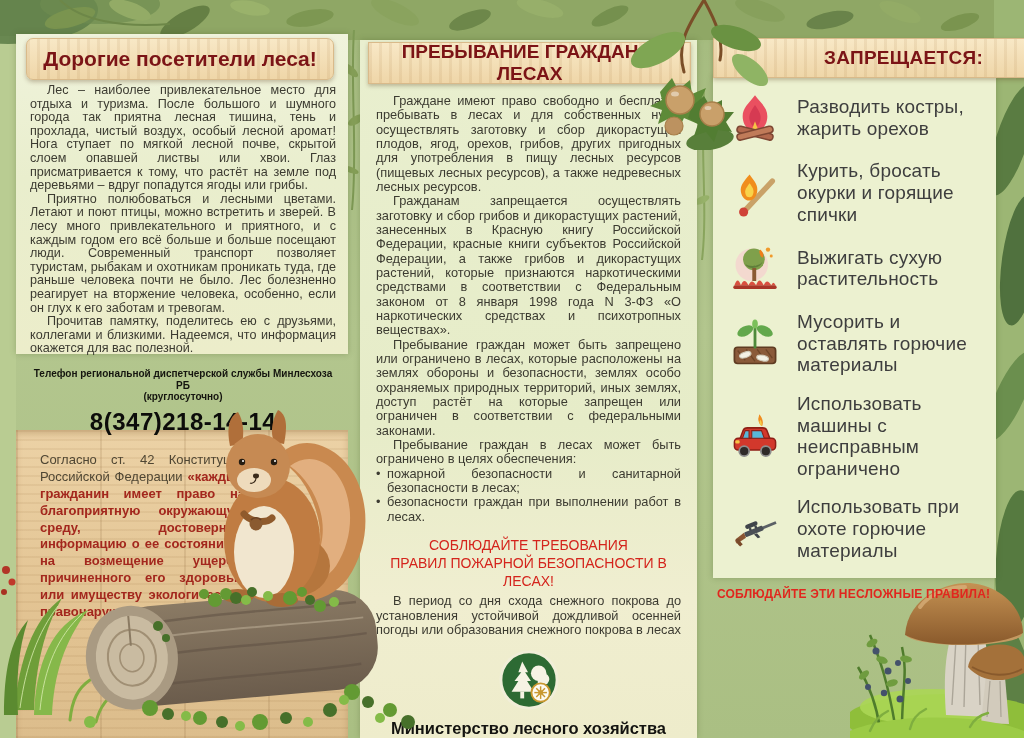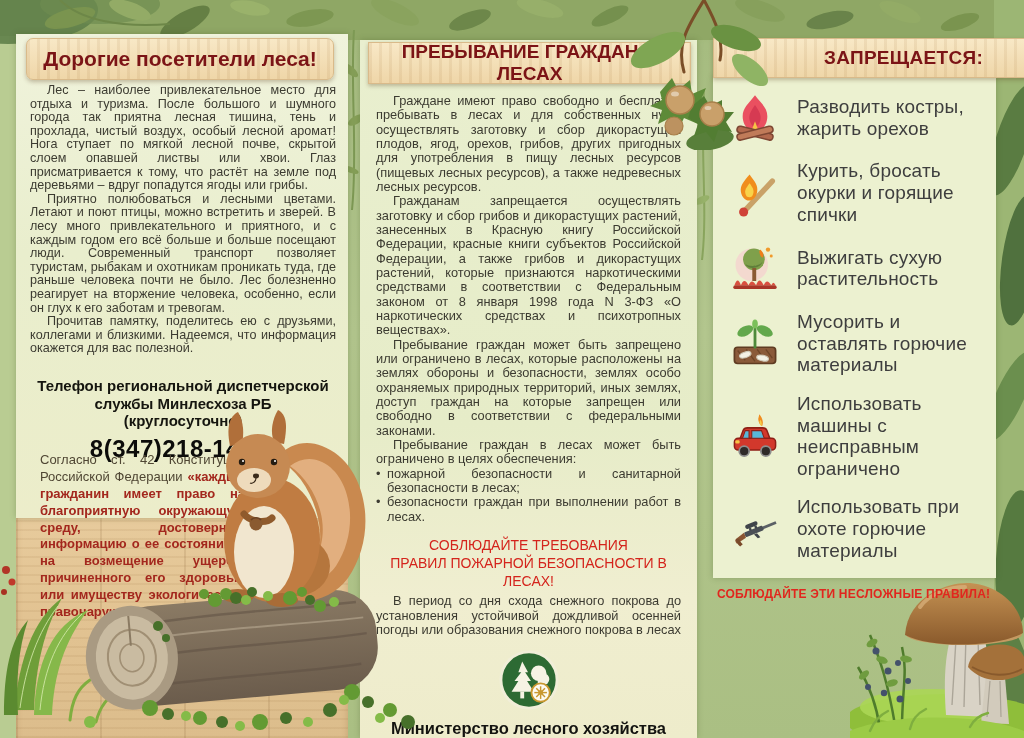--- a/index.html
+++ b/index.html
@@ -3,21 +3,21 @@
 <meta charset="utf-8">
 <style>
   html,body{margin:0;padding:0;}
   .page{position:relative;width:1024px;height:738px;overflow:hidden;
         font-family:"Liberation Sans","DejaVu Sans",sans-serif;
         background:linear-gradient(180deg,#8fa966 0%,#a6bc80 6%,#b3c68e 45%,#aabf83 100%);}
   svg.decor{position:absolute;pointer-events:none;}
   .z0{z-index:0}.z4{z-index:4}
 
   .panel{position:absolute;z-index:1;box-shadow:0 0 6px rgba(60,80,30,.28);}
-  .left-box{left:16px;top:34px;width:332px;height:484px;
+  .left-box{left:16px;top:34px;width:332px;height:320px;
         background:linear-gradient(180deg,#f0f3dc,#e9eecd 45%,#ecedca);
         padding:50px 12px 7px 14px;box-sizing:border-box;}
   .mid-box{left:360px;top:40px;width:337px;height:698px;
         background:linear-gradient(180deg,#e9efcf,#e6ecc8 55%,#f0eed0 80%,#eeeccb);
         padding:54px 16px 0 16px;box-sizing:border-box;}
   .right-box{left:713px;top:76px;width:283px;height:502px;background:#ecf1d0;
         display:flex;flex-direction:column;justify-content:space-between;
         padding:16px 8px 16px 16px;box-sizing:border-box;}
   .wood{position:absolute;left:16px;top:430px;width:332px;height:308px;z-index:1;
         background:
@@ -36,21 +36,21 @@
   .banner-mid{left:368px;top:42px;width:321px;height:40px;font-size:19px;}
   .banner-right{left:713px;top:38px;width:283px;height:38px;font-size:19px;letter-spacing:.3px;padding-left:48px;}
 
   .jtext p{margin:0;text-indent:17px;text-align:justify;color:#3c3b31;}
   .left-box .jtext p{font-size:12.6px;line-height:1.08;}
   .mid-box .jtext p{font-size:12.8px;line-height:1.12;}
   .bullet{display:flex;font-size:12.8px;line-height:1.12;color:#3c3b31;}
   .bullet .dot{width:11px;flex:none;}
   .bullet .btext{text-align:justify;}
 
-  .phone-label{margin-top:21px;text-align:center;font-weight:bold;font-size:15px;line-height:1.18;color:#15150f;}
+  .phone-label{margin-top:12px;text-align:center;font-weight:bold;font-size:10px;line-height:1.18;color:#15150f;}
   .phone-number{margin-top:5px;text-align:center;font-weight:bold;font-size:24px;letter-spacing:.5px;color:#0c0c0a;}
 
   .const{position:absolute;left:40px;top:452px;width:205px;z-index:2;
          font-size:13px;line-height:1.3;text-align:justify;}
   .const .intro{color:#4f4633;}
   .const .quote{color:#a3271d;font-weight:bold;}
 
   .fire-head{margin-top:12px;text-align:center;font-weight:normal;font-size:14px;line-height:1.3;color:#d4241c;}
   .season{margin-top:4px;}
   .logo-wrap{margin-top:12px;display:flex;justify-content:center;}
@@ -125,21 +125,21 @@
 
   <div class="const">
     <span class="intro">Согласно ст. 42 Конституции Российской Федерации</span>
     <span class="quote">«каждый гражданин имеет право на благоприятную окружающую среду, достоверную информацию о ее состоянии и на возмещение ущерба, причиненного его здоровью или имуществу экологическим правонарушением».</span>
   </div>
 
   <div class="panel mid-box">
     <div class="jtext">
       <p>Граждане имеют право свободно и бесплатно пребывать в лесах и для собственных нужд осуществлять заготовку и сбор дикорастущих плодов, ягод, орехов, грибов, других пригодных для употребления в пищу лесных ресурсов (пищевых лесных ресурсов), а также недревесных лесных ресурсов.</p>
       <p>Гражданам запрещается осуществлять заготовку и сбор грибов и дикорастущих растений, занесенных в Красную книгу Российской Федерации, красные книги субъектов Российской Федерации, а также грибов и дикорастущих растений, которые признаются наркотическими средствами в соответствии с Федеральным законом от 8 января 1998 года N 3-ФЗ «О наркотических средствах и психотропных веществах».</p>
-      <p>Пребывание граждан может быть запрещено или ограничено в лесах, которые расположены на землях обороны и безопасности, землях особо охраняемых природных территорий, иных землях, доступ граждан на которые запрещен или свободно в соответствии с федеральными законами.</p>
+      <p>Пребывание граждан может быть запрещено или ограничено в лесах, которые расположены на землях обороны и безопасности, землях особо охраняемых природных территорий, иных землях, доступ растёт на которые запрещен или ограничен в соответствии с федеральными законами.</p>
       <p>Пребывание граждан в лесах может быть ограничено в целях обеспечения:</p>
     </div>
     <div class="bullet">
       <span class="dot">•</span>
       <span class="btext">пожарной безопасности и санитарной безопасности в лесах;</span>
     </div>
     <div class="bullet">
       <span class="dot">•</span>
       <span class="btext">безопасности граждан при выполнении работ в лесах.</span>
     </div>

